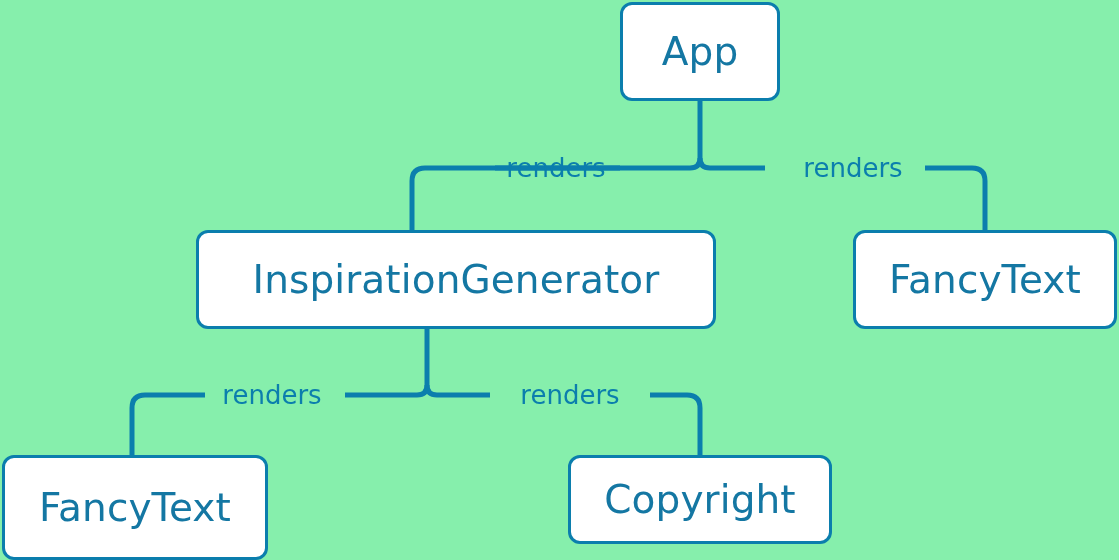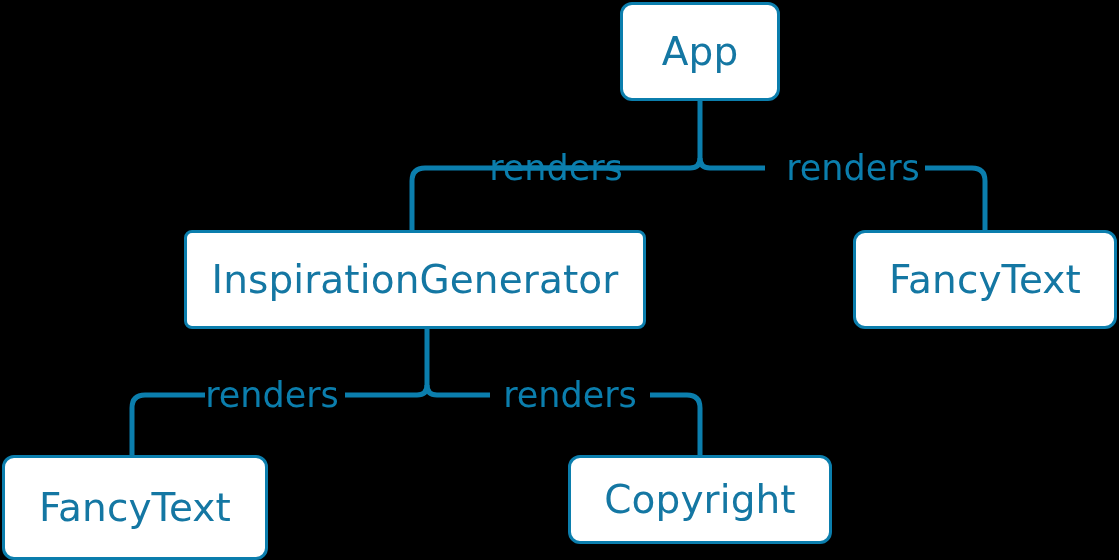--- a/index.html
+++ b/index.html
@@ -5,21 +5,21 @@
 <style>
   html, body {
     margin: 0;
     padding: 0;
     background: #ffffff;
   }
   #canvas {
     position: relative;
     width: 1119px;
     height: 560px;
-    background: #000000;
+    background: #86efac;
     overflow: hidden;
     font-family: "DejaVu Sans", "Liberation Sans", sans-serif;
   }
   #edges {
     position: absolute;
     left: 0;
     top: 0;
     width: 1119px;
     height: 560px;
     pointer-events: none;
@@ -41,30 +41,30 @@
     font-size: 39px;
     font-weight: 400;
     letter-spacing: 0.1px;
     line-height: 1;
     white-space: nowrap;
     padding: 0 14px;
   }
   .edge-label {
     position: absolute;
     color: #0b7ead;
-    font-size: 35px;
+    font-size: 26px;
     font-weight: 500;
     line-height: 1;
     white-space: nowrap;
     transform: translate(-50%, -50%);
     z-index: 3;
   }
   
   #node-app            { left: 620px; top: 2px;   width: 160px; height: 99px; }
-  #node-inspgen        { left: 184px; top: 230px; width: 462px; height: 99px; border-radius: 8px; }
+  #node-inspgen        { left: 196px; top: 230px; width: 520px; height: 99px; }
   #node-fancytext-r    { left: 853px; top: 230px; width: 264px; height: 99px; }
   #node-fancytext-b    { left: 2px;   top: 455px; width: 266px; height: 105px; }
   #node-copyright      { left: 568px; top: 455px; width: 264px; height: 89px; }
 
   
   #lbl-app-inspgen     { left: 556px; top: 168px; }
   #lbl-app-fancytext   { left: 853px; top: 168px; }
   #lbl-ig-fancytext    { left: 272px; top: 395px; }
   #lbl-ig-copyright    { left: 570px; top: 395px; }
 </style>

